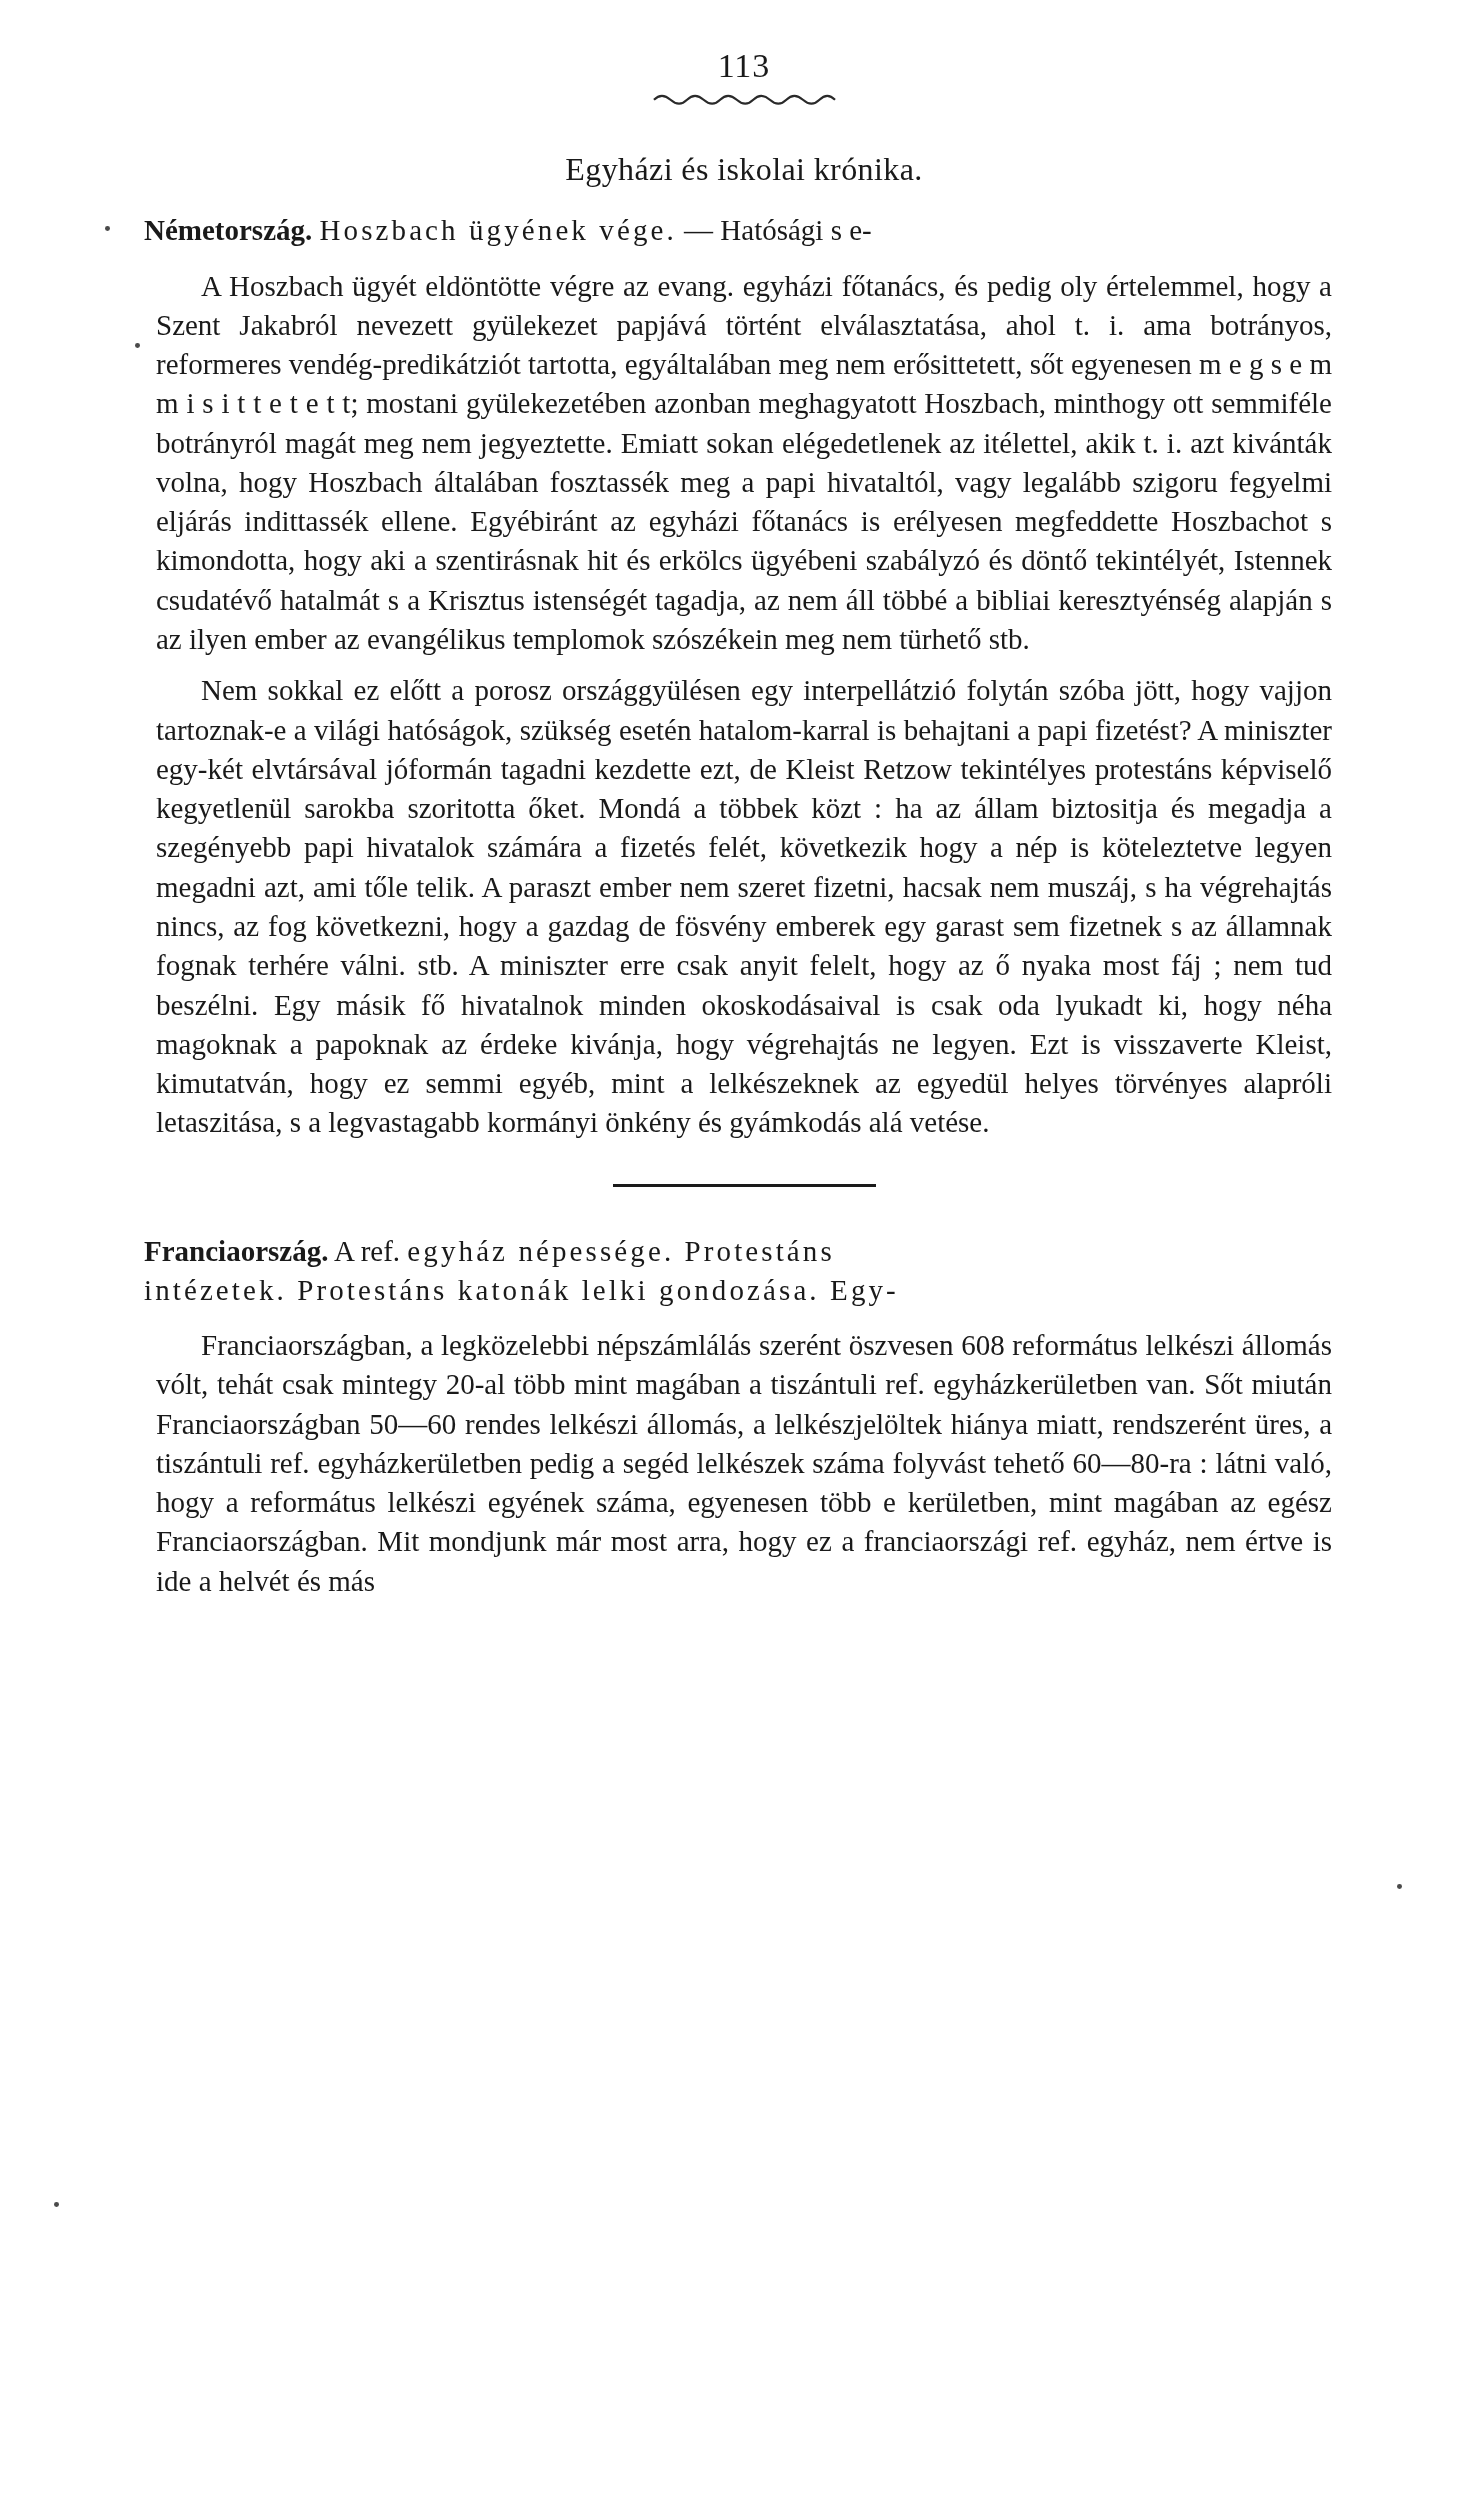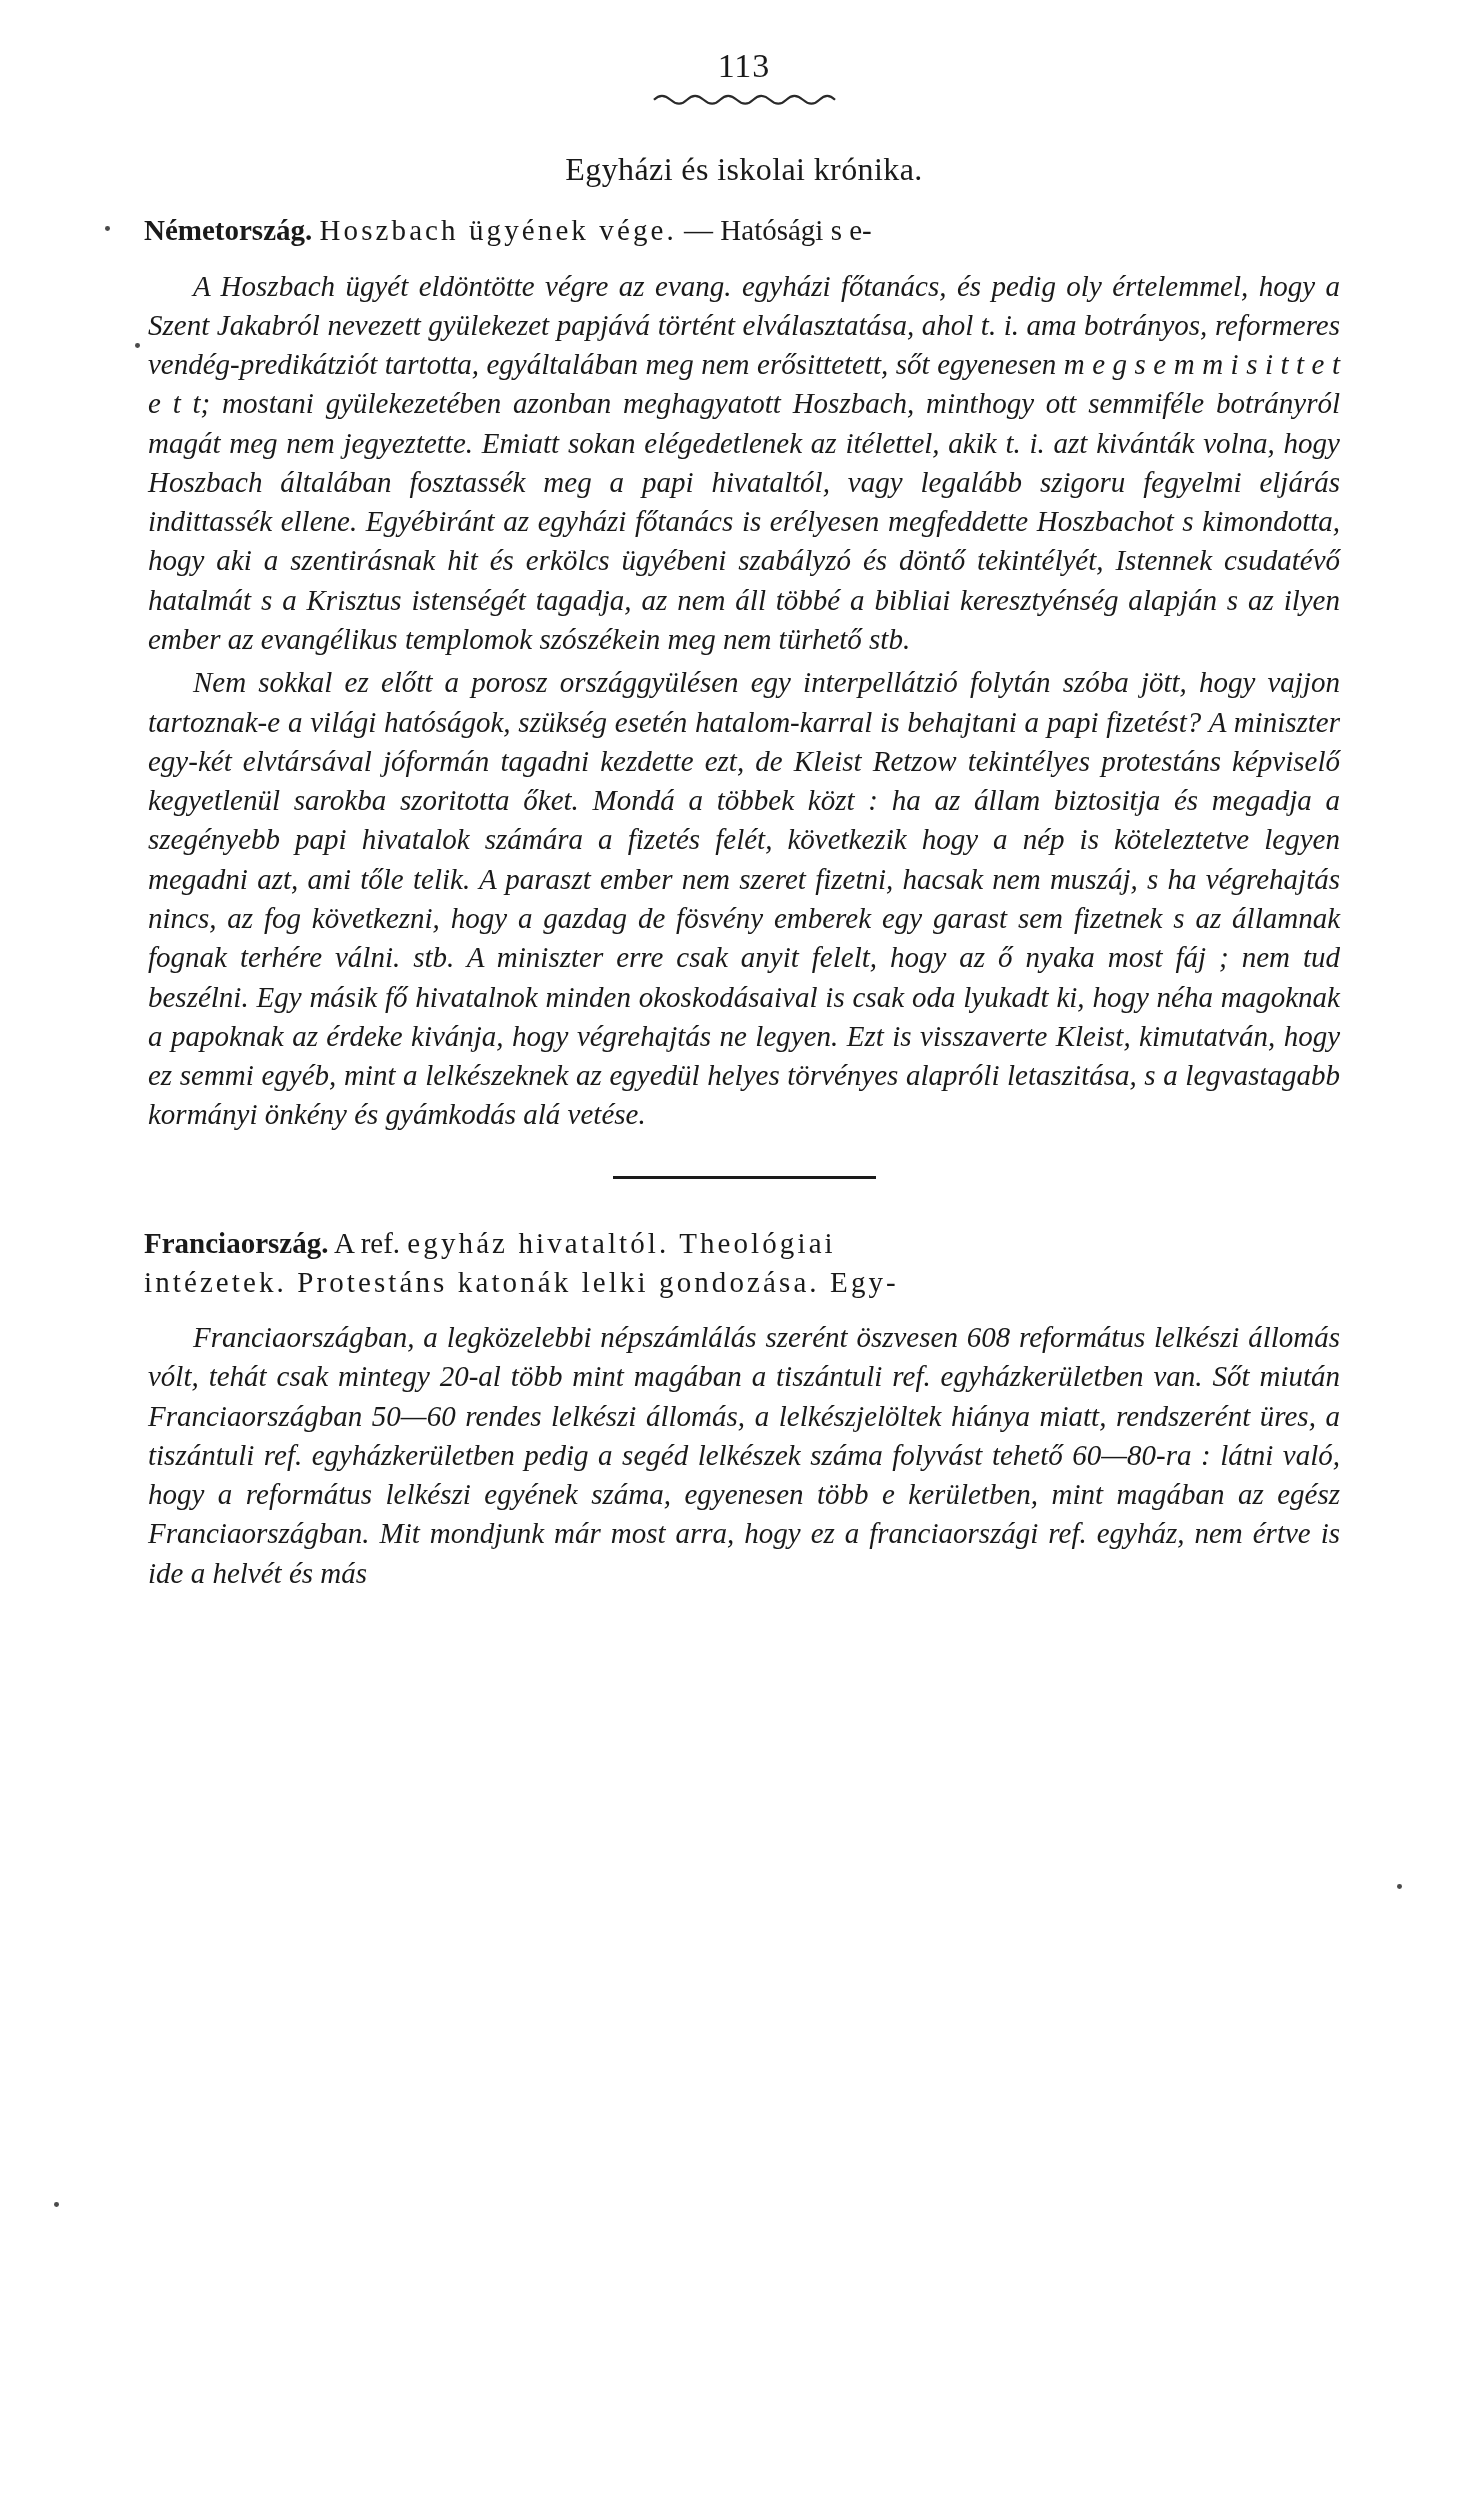--- a/index.html
+++ b/index.html
@@ -61,24 +61,23 @@
   .spaced {
     letter-spacing: 3.1px;
   }
   .dash {
     letter-spacing: 0;
   }
   p.body-text {
     font-size: 29px;
     line-height: 1.355;
     text-align: justify;
-    margin: 4px;
+    margin: 12px;
     text-indent: 45px;
     hyphens: manual;
-    font-style: italic;
   }
   p.body-text.first {
     margin-top: 15.6px;
   }
   p.body-text + p.body-text {
     margin-top: 0;
   }
   .divider {
     width: 263px;
     height: 2.9px;
@@ -135,21 +134,21 @@
       <span class="spaced">Hoszbach ügyének vége.</span><span class="dash"> — </span><span>Hatósági s e-</span><br>
     </div>
 
     <p class="body-text first">A Hoszbach ügyét eldöntötte végre az evang. egyházi főtanács, és pedig oly értelemmel, hogy a Szent Jakabról nevezett gyülekezet papjává történt elválasztatása, ahol t. i. ama botrányos, reformeres vendég-predikátziót tartotta, egyáltalában meg nem erősittetett, sőt egyenesen m e g s e m m i s i t t e t e t t; mostani gyülekezetében azonban meghagyatott Hoszbach, minthogy ott semmiféle botrányról magát meg nem jegyeztette. Emiatt sokan elégedetlenek az itélettel, akik t. i. azt kivánták volna, hogy Hoszbach általában fosztassék meg a papi hivataltól, vagy legalább szigoru fegyelmi eljárás indittassék ellene. Egyébiránt az egyházi főtanács is erélyesen megfeddette Hoszbachot s kimondotta, hogy aki a szentirásnak hit és erkölcs ügyébeni szabályzó és döntő tekintélyét, Istennek csudatévő hatalmát s a Krisztus istenségét tagadja, az nem áll többé a bibliai keresztyénség alapján s az ilyen ember az evangélikus templomok szószékein meg nem türhető stb.</p>
     <p class="body-text">Nem sokkal ez előtt a porosz országgyülésen egy interpellátzió folytán szóba jött, hogy vajjon tartoznak-e a világi hatóságok, szükség esetén hatalom-karral is behajtani a papi fizetést? A miniszter egy-két elvtársával jóformán tagadni kezdette ezt, de Kleist Retzow tekintélyes protestáns képviselő kegyetlenül sarokba szoritotta őket. Mondá a többek közt : ha az állam biztositja és megadja a szegényebb papi hivatalok számára a fizetés felét, következik hogy a nép is köteleztetve legyen megadni azt, ami tőle telik. A paraszt ember nem szeret fizetni, hacsak nem muszáj, s ha végrehajtás nincs, az fog következni, hogy a gazdag de fösvény emberek egy garast sem fizetnek s az államnak fognak terhére válni. stb. A miniszter erre csak anyit felelt, hogy az ő nyaka most fáj ; nem tud beszélni. Egy másik fő hivatalnok minden okoskodásaival is csak oda lyukadt ki, hogy néha magoknak a papoknak az érdeke kivánja, hogy végrehajtás ne legyen. Ezt is visszaverte Kleist, kimutatván, hogy ez semmi egyéb, mint a lelkészeknek az egyedül helyes törvényes alapróli letaszitása, s a legvastagabb kormányi önkény és gyámkodás alá vetése.</p>
 
     <div class="divider"></div>
 
     <div class="heading-para second-section">
       <span class="country">Franciaország.</span>
-      <span>A ref. </span><span class="spaced">egyház hivataltól. Theológiai</span><br>
+      <span>A ref. </span><span class="spaced">egyház népessége. Protestáns</span><br>
       <span class="spaced">intézetek. Protestáns katonák lelki gondozása. Egy-</span><br>
     </div>
 
     <p class="body-text first">Franciaországban, a legközelebbi népszámlálás szerént öszvesen 608 református lelkészi állomás vólt, tehát csak mintegy 20-al több mint magában a tiszántuli ref. egyházkerületben van. Sőt miután Franciaországban 50—60 rendes lelkészi állomás, a lelkészjelöltek hiánya miatt, rendszerént üres, a tiszántuli ref. egyházkerületben pedig a segéd lelkészek száma folyvást tehető 60—80-ra : látni való, hogy a református lelkészi egyének száma, egyenesen több e kerületben, mint magában az egész Franciaországban. Mit mondjunk már most arra, hogy ez a franciaországi ref. egyház, nem értve is ide a helvét és más</p>
 
   </div>
 
 
   <span class="stray-dot" style="left:105px; top:226px;"></span>
   <span class="stray-dot" style="left:135px; top:343px;"></span>

